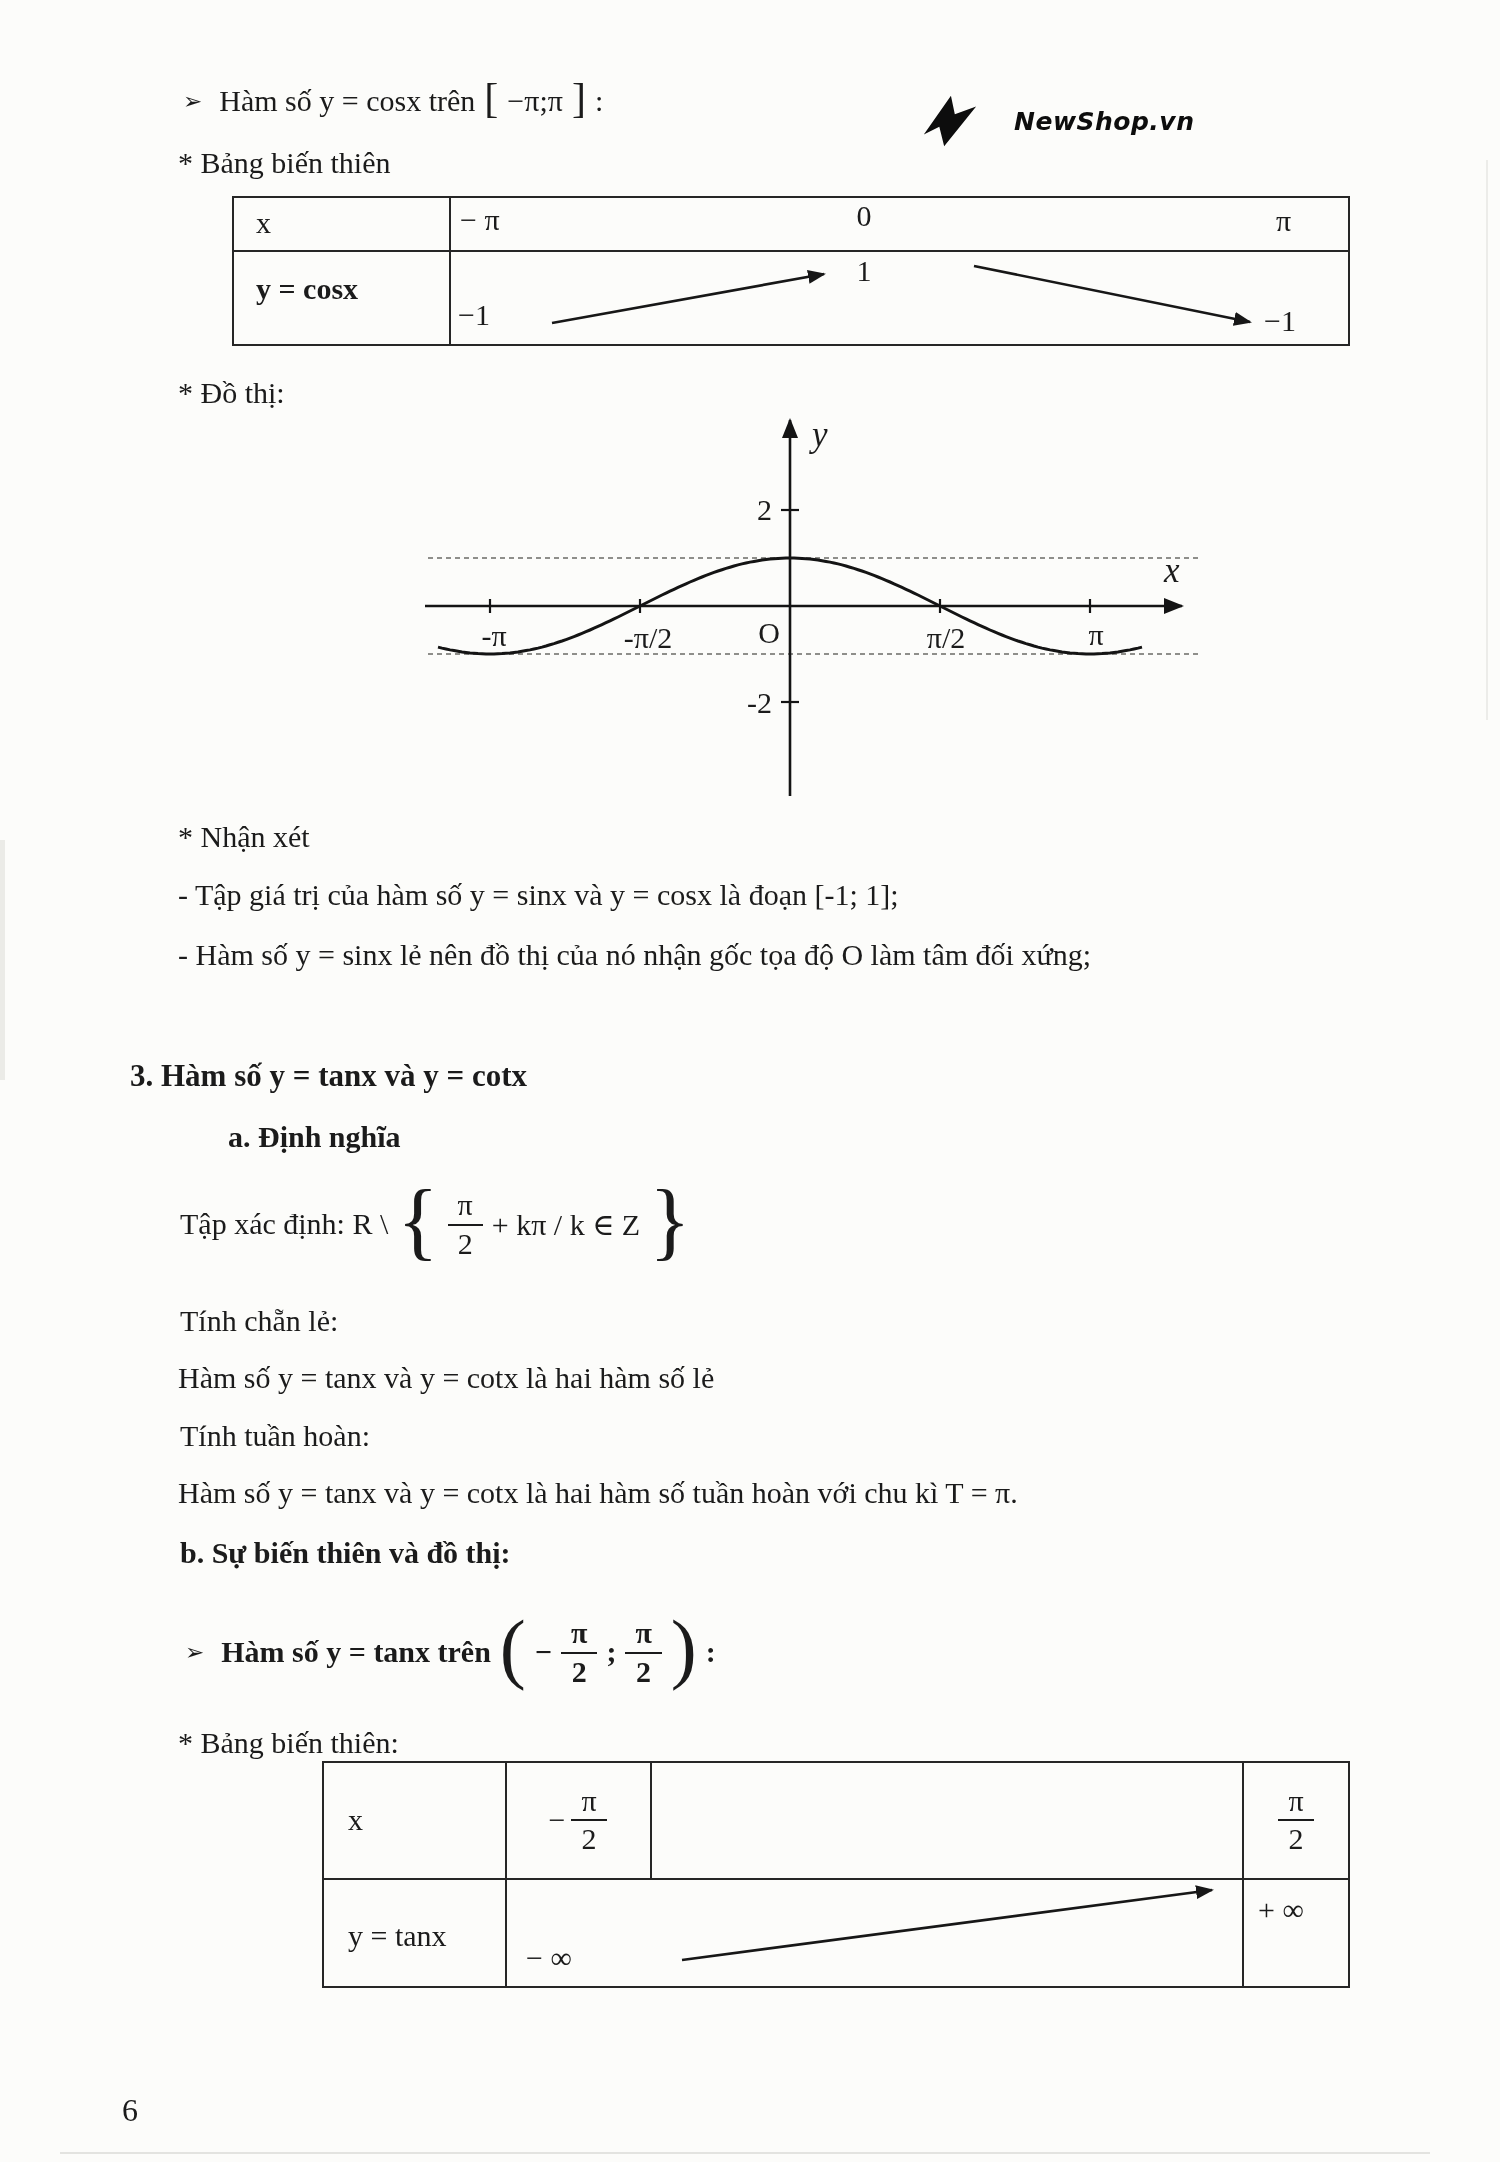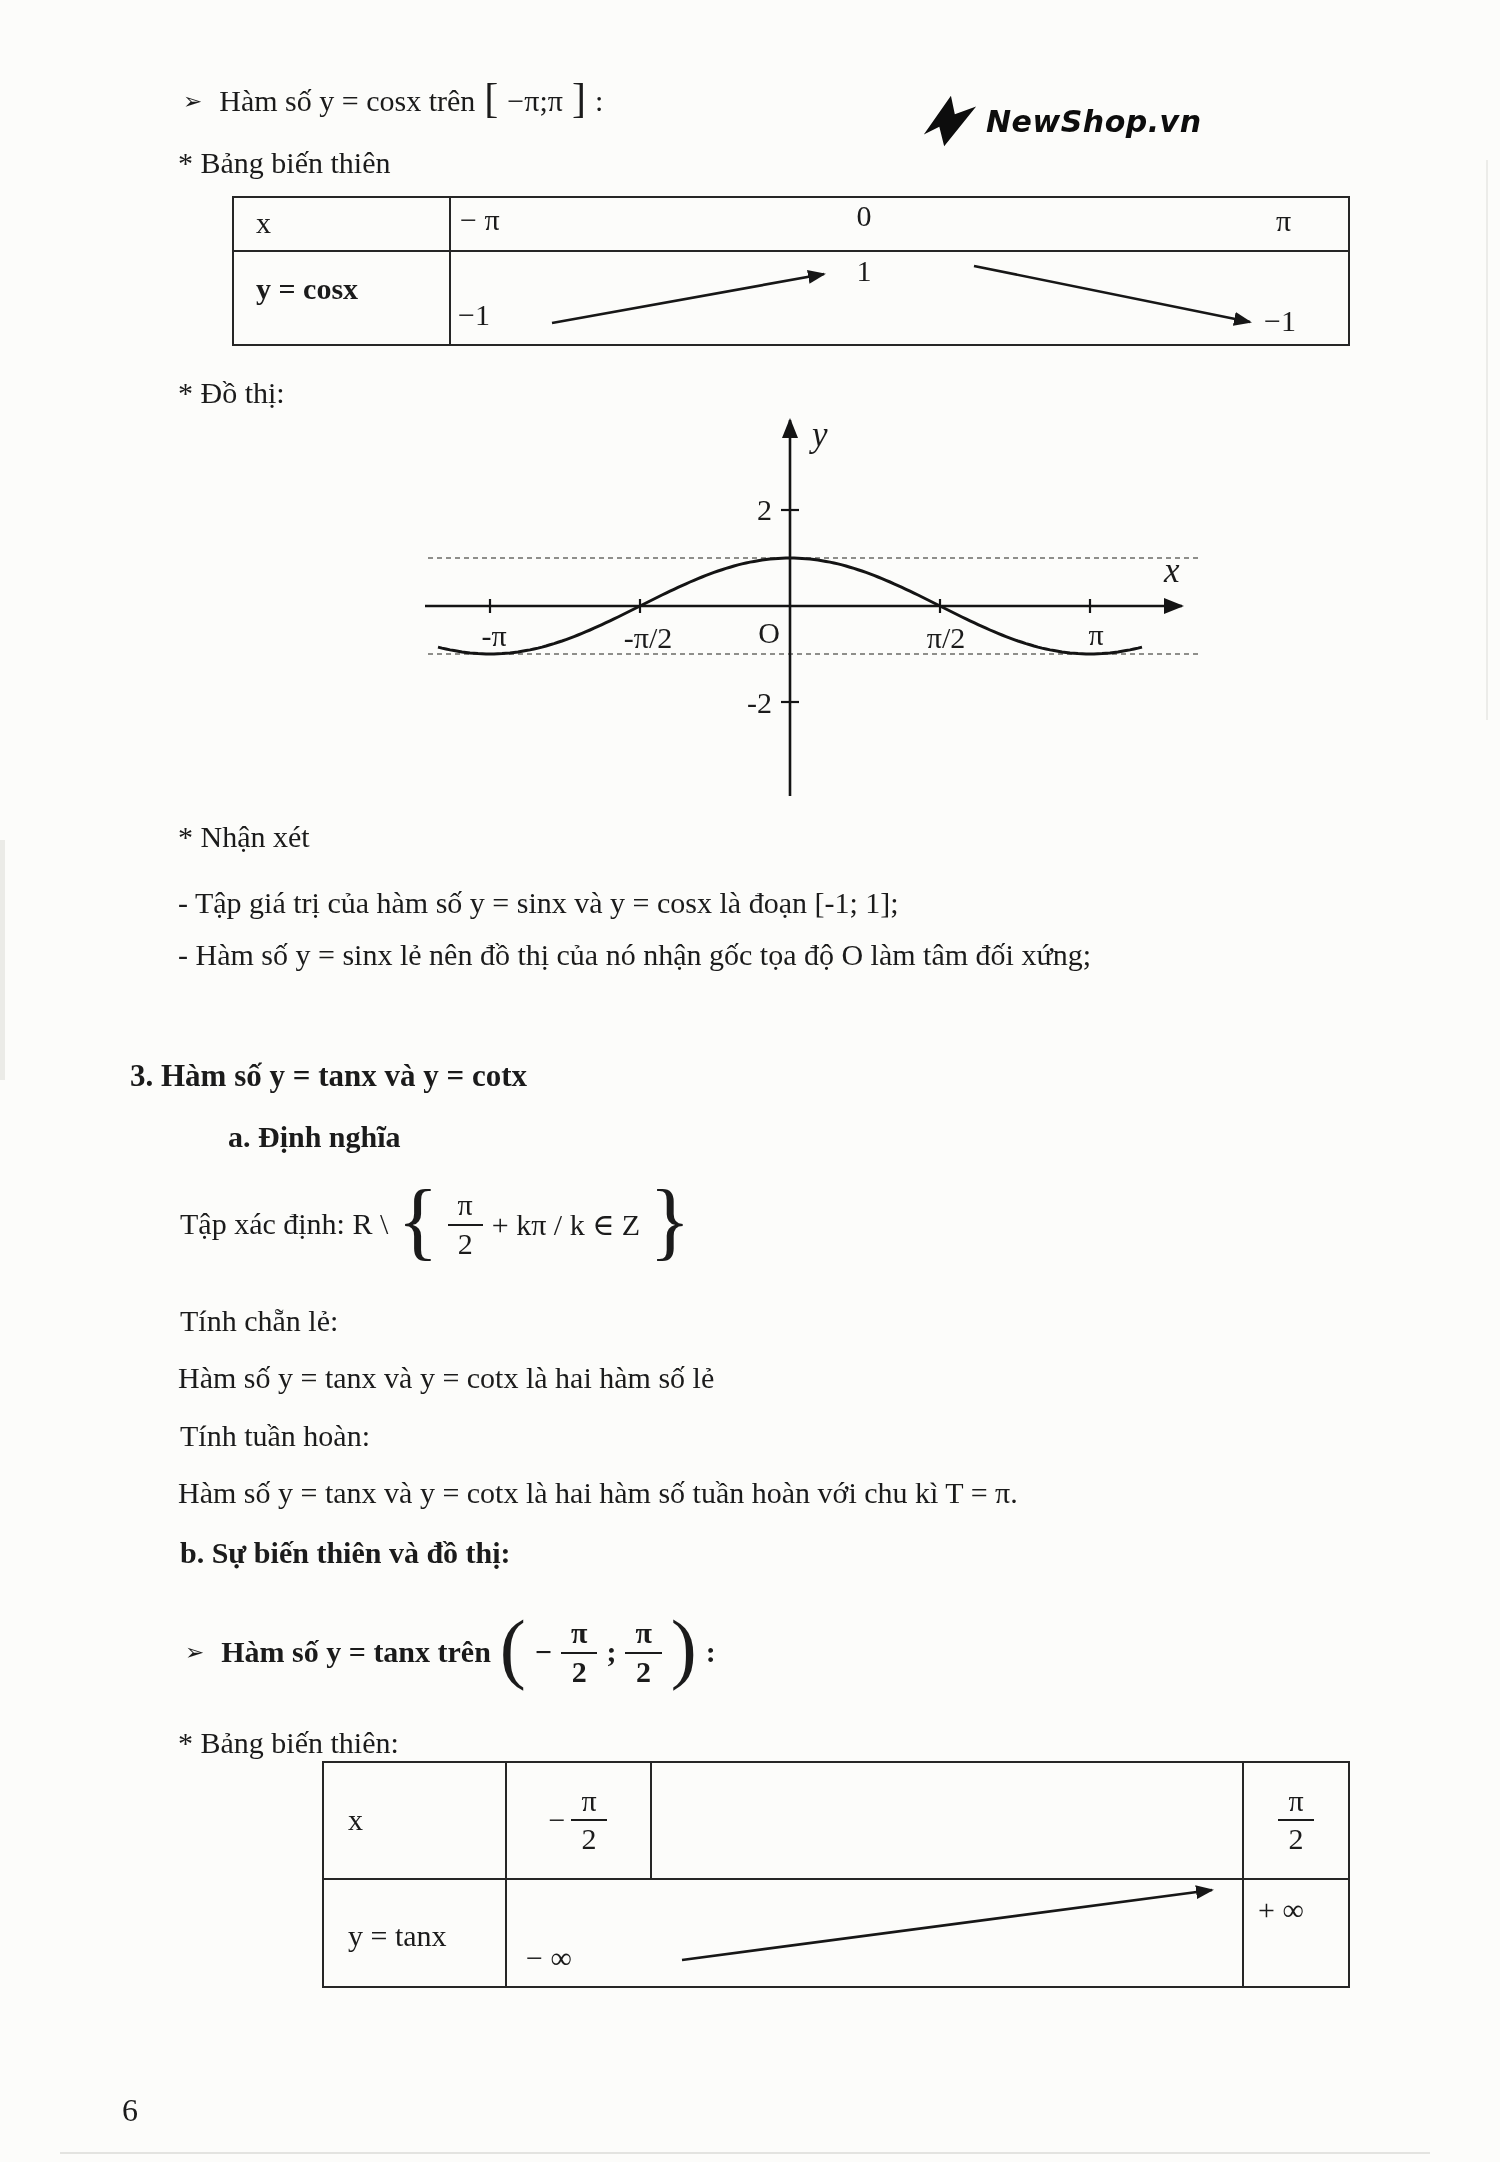--- a/index.html
+++ b/index.html
@@ -28,21 +28,21 @@
   .arr { stroke:#171717; stroke-width:2.6; }
   .curve { fill:none; stroke:#141414; stroke-width:3; }
   .axis { stroke:#141414; stroke-width:2.6; }
   .tick { stroke:#141414; stroke-width:2.2; }
   .dash { stroke:#6a6a66; stroke-width:1.4; stroke-dasharray:5 4; }
   .glabel { font-family:"Liberation Serif","DejaVu Serif",serif; font-size:30px; fill:#1b1b1b; }
   .gaxis  { font-family:"Liberation Serif","DejaVu Serif",serif; font-size:35px; font-style:italic; fill:#1b1b1b; }
   .logo { display:flex; align-items:center; gap:6px; }
   .logo-text {
     font-family:"DejaVu Sans","Liberation Sans",sans-serif;
-    font-weight:bold; font-style:italic; font-size:30px; color:#0d0d0d; letter-spacing:0.5px;
+    font-weight:bold; font-style:italic; font-size:25px; color:#0d0d0d; letter-spacing:0.5px;margin-left:28px;
   }
   .pagenum { font-size:32px; }
   .artifact { position:absolute; background:#d9d9d4; }
 </style>
 </head>
 <body>
 
 <div class="page">
 
   <div class="artifact" style="left:60px; top:2152px; width:1370px; height:2px; opacity:.7;"></div>
@@ -114,21 +114,21 @@
     <text class="glabel" x="352" y="124" text-anchor="end">2</text>
     <text class="glabel" x="352" y="317" text-anchor="end">-2</text>
     <text class="glabel" x="360" y="247" text-anchor="end">O</text>
     <text class="glabel" x="74" y="250" text-anchor="middle">-π</text>
     <text class="glabel" x="228" y="252" text-anchor="middle">-π/2</text>
     <text class="glabel" x="526" y="252" text-anchor="middle">π/2</text>
     <text class="glabel" x="676" y="249" text-anchor="middle">π</text>
   </svg>
 
   <div class="abs line" style="left:178px; top:820px;">* Nhận xét</div>
-  <div class="abs line" style="left:178px; top:878px;margin-top:8px;">- Tập giá trị của hàm số y = sinx và y = cosx là đoạn [-1; 1];</div>
+  <div class="abs line" style="left:178px; top:878px;">- Tập giá trị của hàm số y = sinx và y = cosx là đoạn [-1; 1];</div>
   <div class="abs line" style="left:178px; top:938px;">- Hàm số y = sinx lẻ nên đồ thị của nó nhận gốc tọa độ O làm tâm đối xứng;</div>
 
   <div class="abs line bold" style="left:130px; top:1058px; font-size:31px;">3. Hàm số y = tanx và y = cotx</div>
   <div class="abs line bold" style="left:180px; top:1120px;margin-left:48px;">a. Định nghĩa</div>
 
   <div class="abs line flexline" style="left:180px; top:1176px; height:96px;">
     <span>Tập xác định:  R \</span>
     <span class="big-brace">{</span>
     <span class="frac">
       <span class="fnum">π</span>

